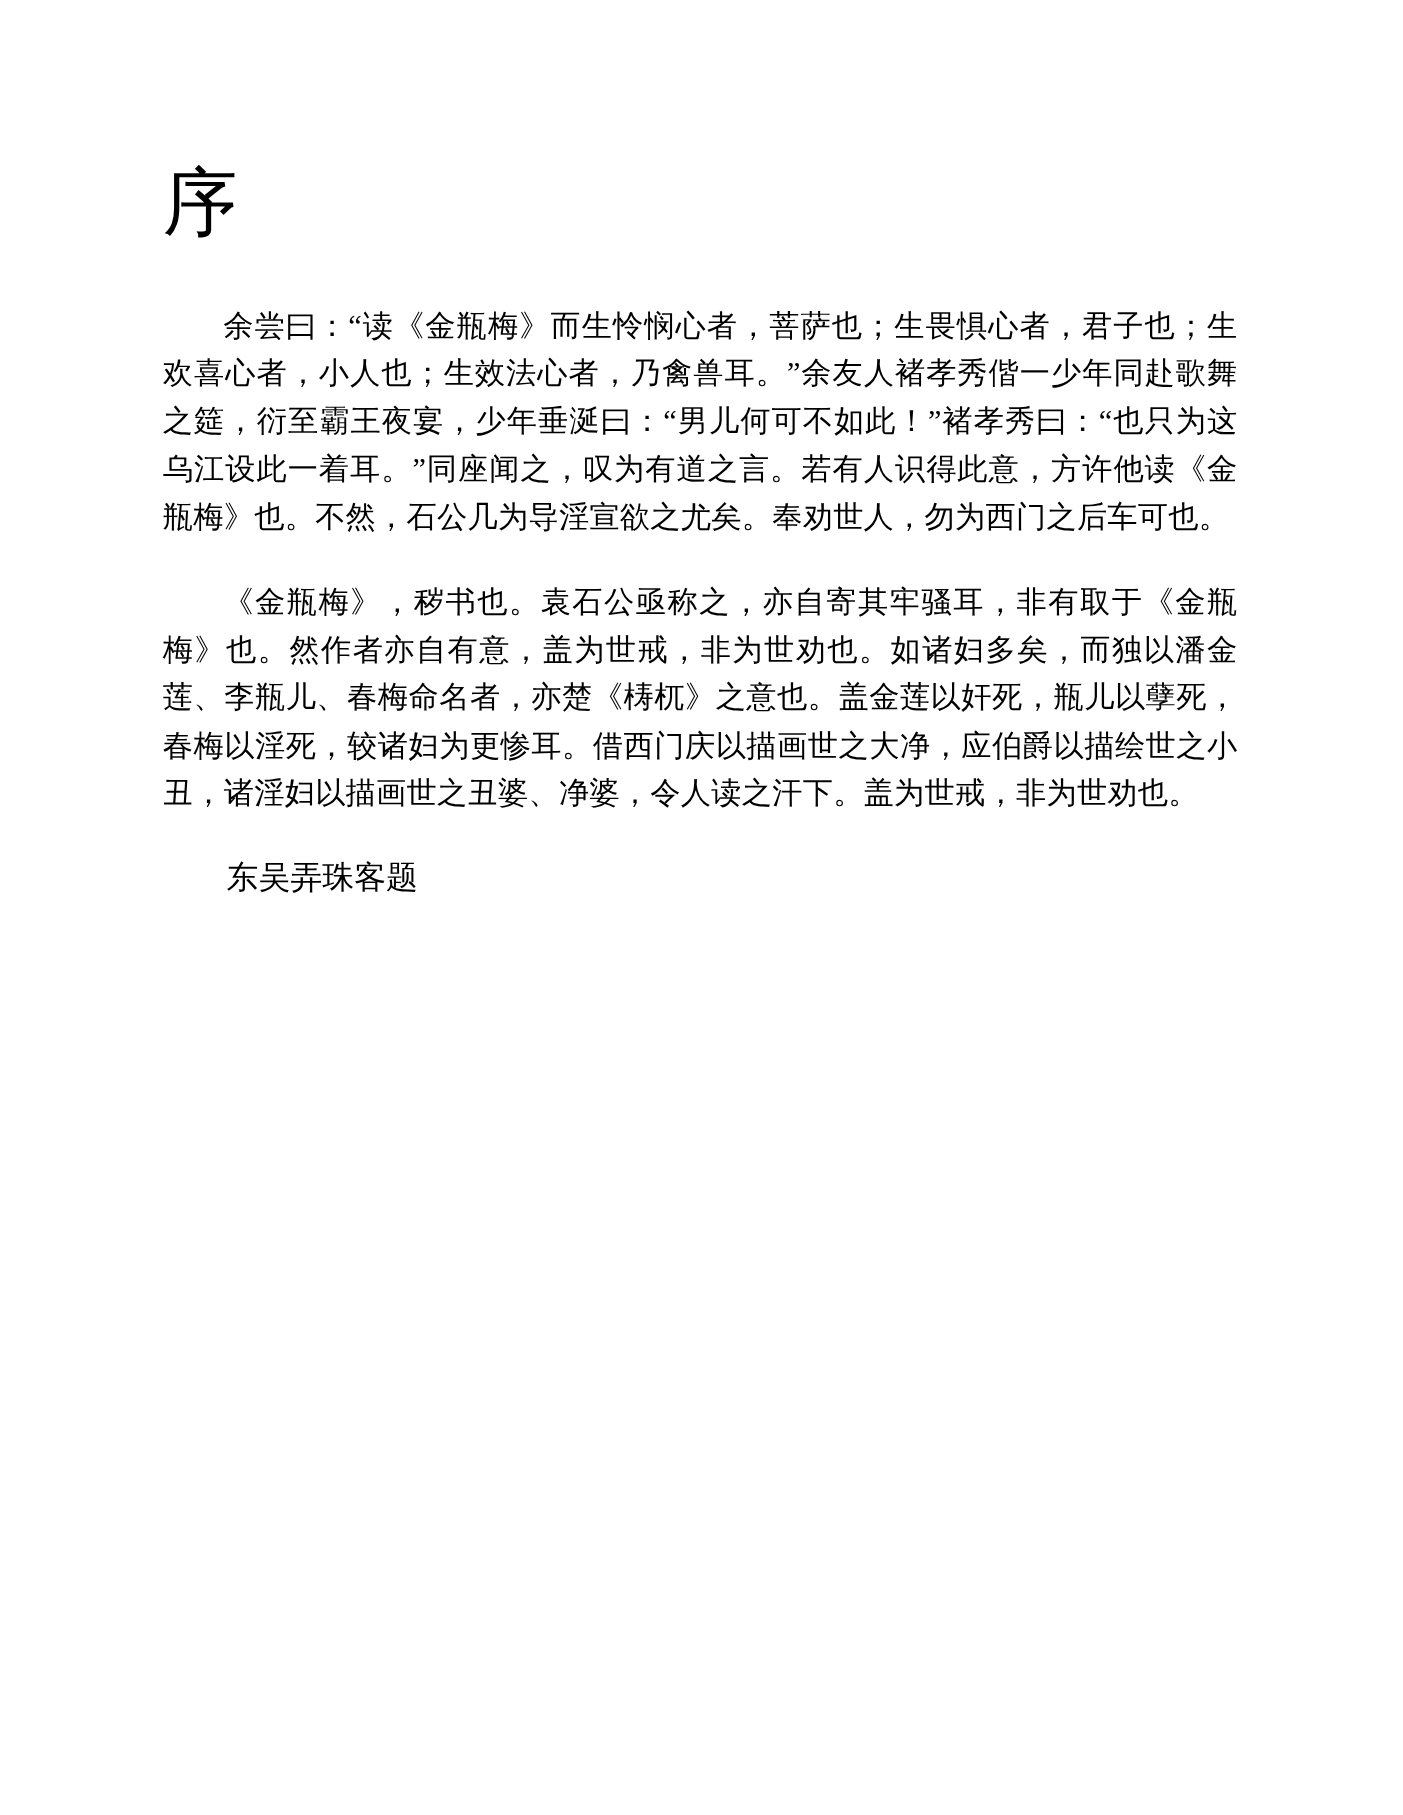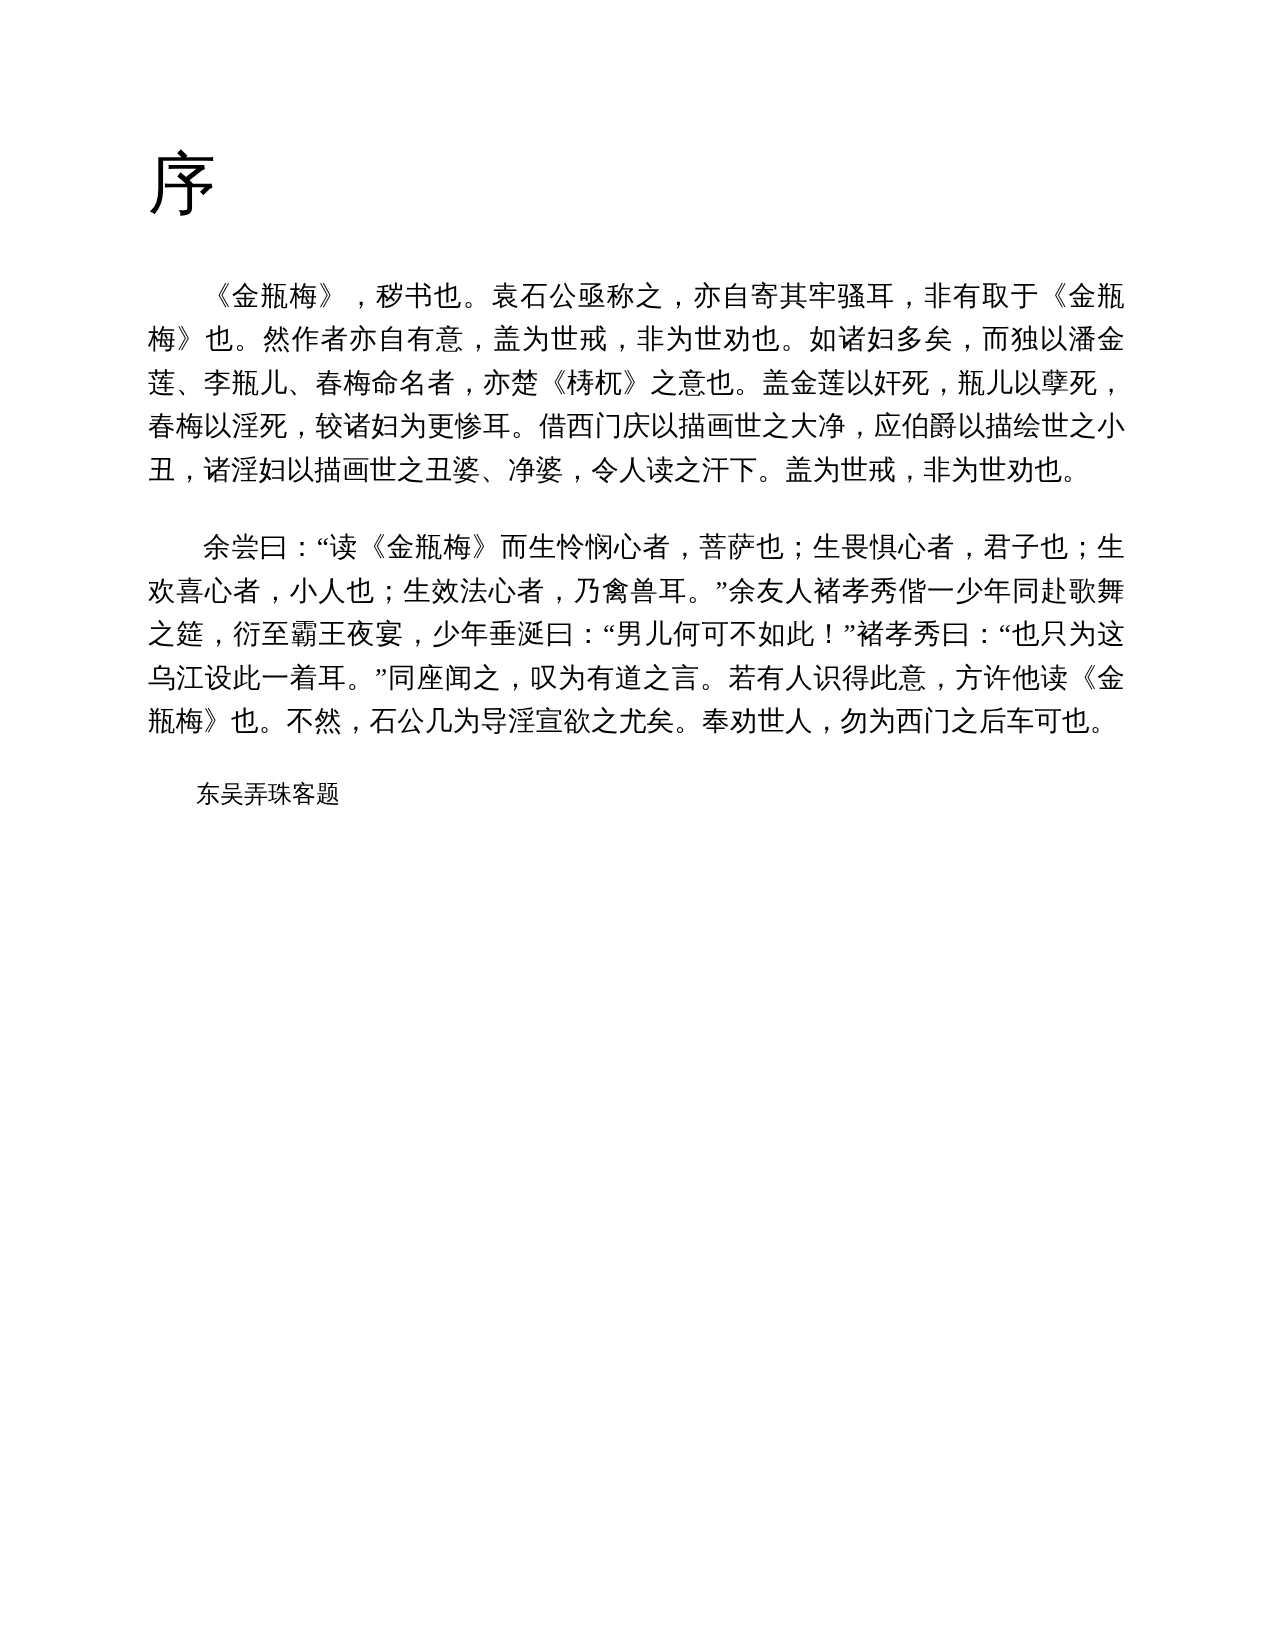--- a/index.html
+++ b/index.html
@@ -35,30 +35,30 @@
     margin: 0 0 34px 0;
     font-size: 27.5px;
     line-height: 1.58;
     text-align: justify;
     text-justify: inter-ideograph;
     text-indent: 2em;
     letter-spacing: 0.2px;
   }
   p.signature {
     margin: 14px 0 0 0;
-    font-size: 24px;
+    font-size: 29px;
     line-height: 1.58;
     text-indent: 2em;
     text-align: left;
   }
 </style>
 </head>
 <body>
 
 <div class="page">
   <h1 class="doc-title">序</h1>
 
   <div class="body-block">
+    <p class="para">余尝曰：“读《金瓶梅》而生怜悯心者，菩萨也；生畏惧心者，君子也；生欢喜心者，小人也；生效法心者，乃禽兽耳。”余友人褚孝秀偕一少年同赴歌舞之筵，衍至霸王夜宴，少年垂涎曰：“男儿何可不如此！”褚孝秀曰：“也只为这乌江设此一着耳。”同座闻之，叹为有道之言。若有人识得此意，方许他读《金瓶梅》也。不然，石公几为导淫宣欲之尤矣。奉劝世人，勿为西门之后车可也。</p>
     <p class="para">《金瓶梅》，秽书也。袁石公亟称之，亦自寄其牢骚耳，非有取于《金瓶梅》也。然作者亦自有意，盖为世戒，非为世劝也。如诸妇多矣，而独以潘金莲、李瓶儿、春梅命名者，亦楚《梼杌》之意也。盖金莲以奸死，瓶儿以孽死，春梅以淫死，较诸妇为更惨耳。借西门庆以描画世之大净，应伯爵以描绘世之小丑，诸淫妇以描画世之丑婆、净婆，令人读之汗下。盖为世戒，非为世劝也。</p>
-    <p class="para">余尝曰：“读《金瓶梅》而生怜悯心者，菩萨也；生畏惧心者，君子也；生欢喜心者，小人也；生效法心者，乃禽兽耳。”余友人褚孝秀偕一少年同赴歌舞之筵，衍至霸王夜宴，少年垂涎曰：“男儿何可不如此！”褚孝秀曰：“也只为这乌江设此一着耳。”同座闻之，叹为有道之言。若有人识得此意，方许他读《金瓶梅》也。不然，石公几为导淫宣欲之尤矣。奉劝世人，勿为西门之后车可也。</p>
     <p class="signature">东吴弄珠客题</p>
   </div>
 </div>
 
 </body></html>

